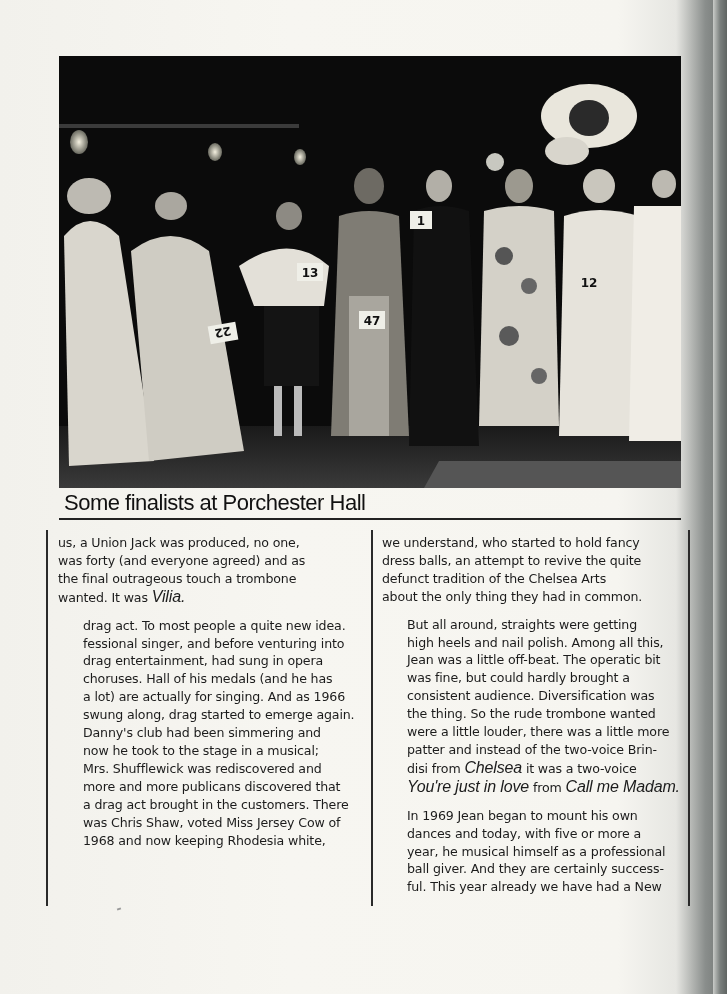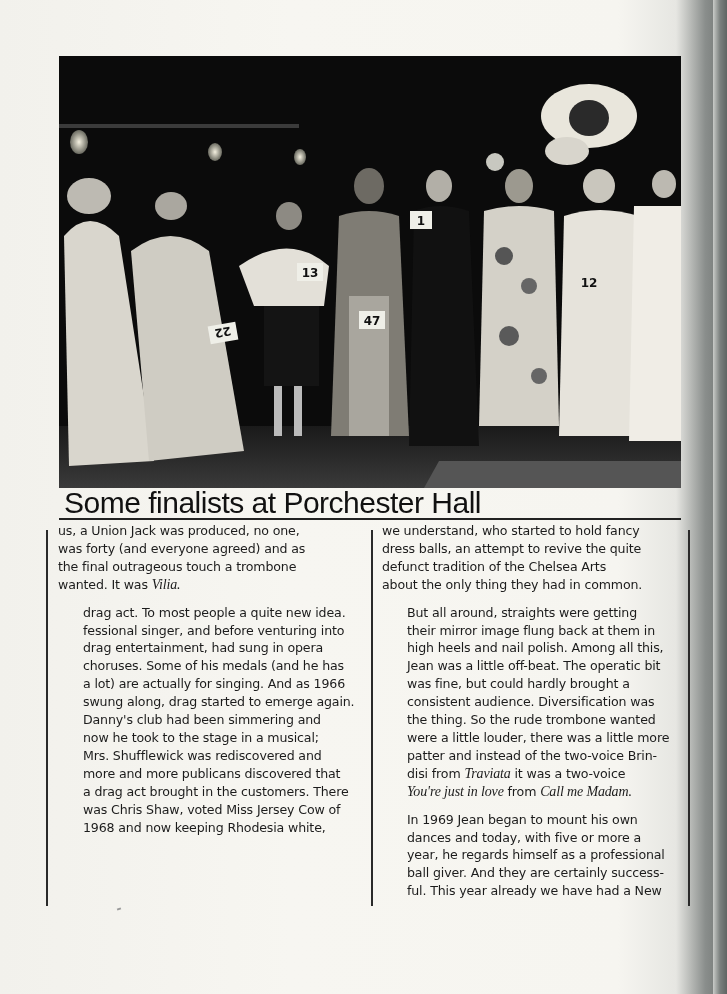--- a/index.html
+++ b/index.html
@@ -14,37 +14,37 @@
     background: linear-gradient(90deg, #c9cbc8 0%, #7b807e 50%, #5f6462 100%);
   }
   .photo {
     position: absolute; left: 59px; top: 56px; width: 622px; height: 432px;
     background: #0c0c0c; overflow: hidden;
   }
   .photo svg { display: block; }
   .headline {
     position: absolute; left: 64px; top: 488px; width: 620px;
     font-family: "Liberation Sans", sans-serif;
-    font-size: 30px; letter-spacing: -0.5px; color: #111;
+    font-size: 22px; letter-spacing: -0.5px; color: #111;
     line-height: 30px;
   }
   .headline-rule {
     position: absolute; left: 59px; top: 518px; width: 622px; height: 2px; background: #222;
   }
   .col {
-    position: absolute; top: 522px;
+    position: absolute; top: 534px;
     font-family: "DejaVu Sans", sans-serif; font-size: 12.6px; line-height: 17.9px;
     letter-spacing: -0.15px;
   }
   .col-left { left: 58px; width: 305px; }
   .col-right { left: 382px; width: 308px; }
   .col p { margin: 0; }
   .col p.indent { text-indent: 25px; margin-top: 10px; }
   .col .line { display: block; white-space: nowrap; }
-  .it { font-family: Liberation Serif, serif; font-style: italic; font-size: 14px; margin-top: 44px; }
+  .it { font-family: Liberation Sans, sans-serif; font-style: italic; font-size: 16px; margin-top: 44px; }
   .vrule { position: absolute; width: 2px; background: #2a2a2a; }
   .vr1 { left: 46px; top: 530px; height: 376px; }
   .vr2 { left: 371px; top: 530px; height: 376px; }
   .vr3 { left: 688px; top: 530px; height: 376px; }
   .speck { position: absolute; left: 117px; top: 908px; width: 4px; height: 2px; background: #999; transform: rotate(-20deg); }
 </style>
 </head>
 <body>
 
 <div class="page-fold"></div>
@@ -153,21 +153,21 @@
   <p>
     <span class="line">us, a Union Jack was produced, no one,</span>
     <span class="line">was forty (and everyone agreed) and as</span>
     <span class="line">the final outrageous touch a trombone</span>
     <span class="line"><span>wanted. It was </span><span class="it">Vilia.</span></span>
   </p>
   <p class="indent">
     <span class="line">drag act. To most people a quite new idea.</span>
     <span class="line">fessional singer, and before venturing into</span>
     <span class="line">drag entertainment, had sung in opera</span>
-    <span class="line">choruses. Some of his medals (and he has</span>
+    <span class="line">choruses. Hall of his medals (and he has</span>
     <span class="line">a lot) are actually for singing. And as 1966</span>
     <span class="line">swung along, drag started to emerge again.</span>
     <span class="line">Danny's club had been simmering and</span>
     <span class="line">now he took to the stage in a musical;</span>
     <span class="line">Mrs. Shufflewick was rediscovered and</span>
     <span class="line">more and more publicans discovered that</span>
     <span class="line">a drag act brought in the customers. There</span>
     <span class="line">was Chris Shaw, voted Miss Jersey Cow of</span>
     <span class="line">1968 and now keeping Rhodesia white,</span>
   </p>
@@ -175,33 +175,32 @@
 
 <div class="col col-right">
   <p>
     <span class="line">we understand, who started to hold fancy</span>
     <span class="line">dress balls, an attempt to revive the quite</span>
     <span class="line">defunct tradition of the Chelsea Arts</span>
     <span class="line">about the only thing they had in common.</span>
   </p>
   <p class="indent">
     <span class="line">But all around, straights were getting</span>
-    <span class="line">their mirror image flung back at them in</span>
     <span class="line">high heels and nail polish. Among all this,</span>
     <span class="line">Jean was a little off-beat. The operatic bit</span>
     <span class="line">was fine, but could hardly brought a</span>
     <span class="line">consistent audience. Diversification was</span>
     <span class="line">the thing. So the rude trombone wanted</span>
     <span class="line">were a little louder, there was a little more</span>
     <span class="line">patter and instead of the two-voice Brin-</span>
-    <span class="line"><span>disi from </span><span class="it">Traviata</span><span> it was a two-voice</span></span>
+    <span class="line"><span>disi from </span><span class="it">Chelsea</span><span> it was a two-voice</span></span>
     <span class="line"><span class="it">You're just in love</span><span> from </span><span class="it">Call me Madam.</span></span>
   </p>
   <p class="indent">
     <span class="line">In 1969 Jean began to mount his own</span>
     <span class="line">dances and today, with five or more a</span>
-    <span class="line">year, he regards himself as a professional</span>
+    <span class="line">year, he musical himself as a professional</span>
     <span class="line">ball giver. And they are certainly success-</span>
     <span class="line">ful. This year already we have had a New</span>
   </p>
 </div>
 
 <div class="speck"></div>
 
 </body></html>

